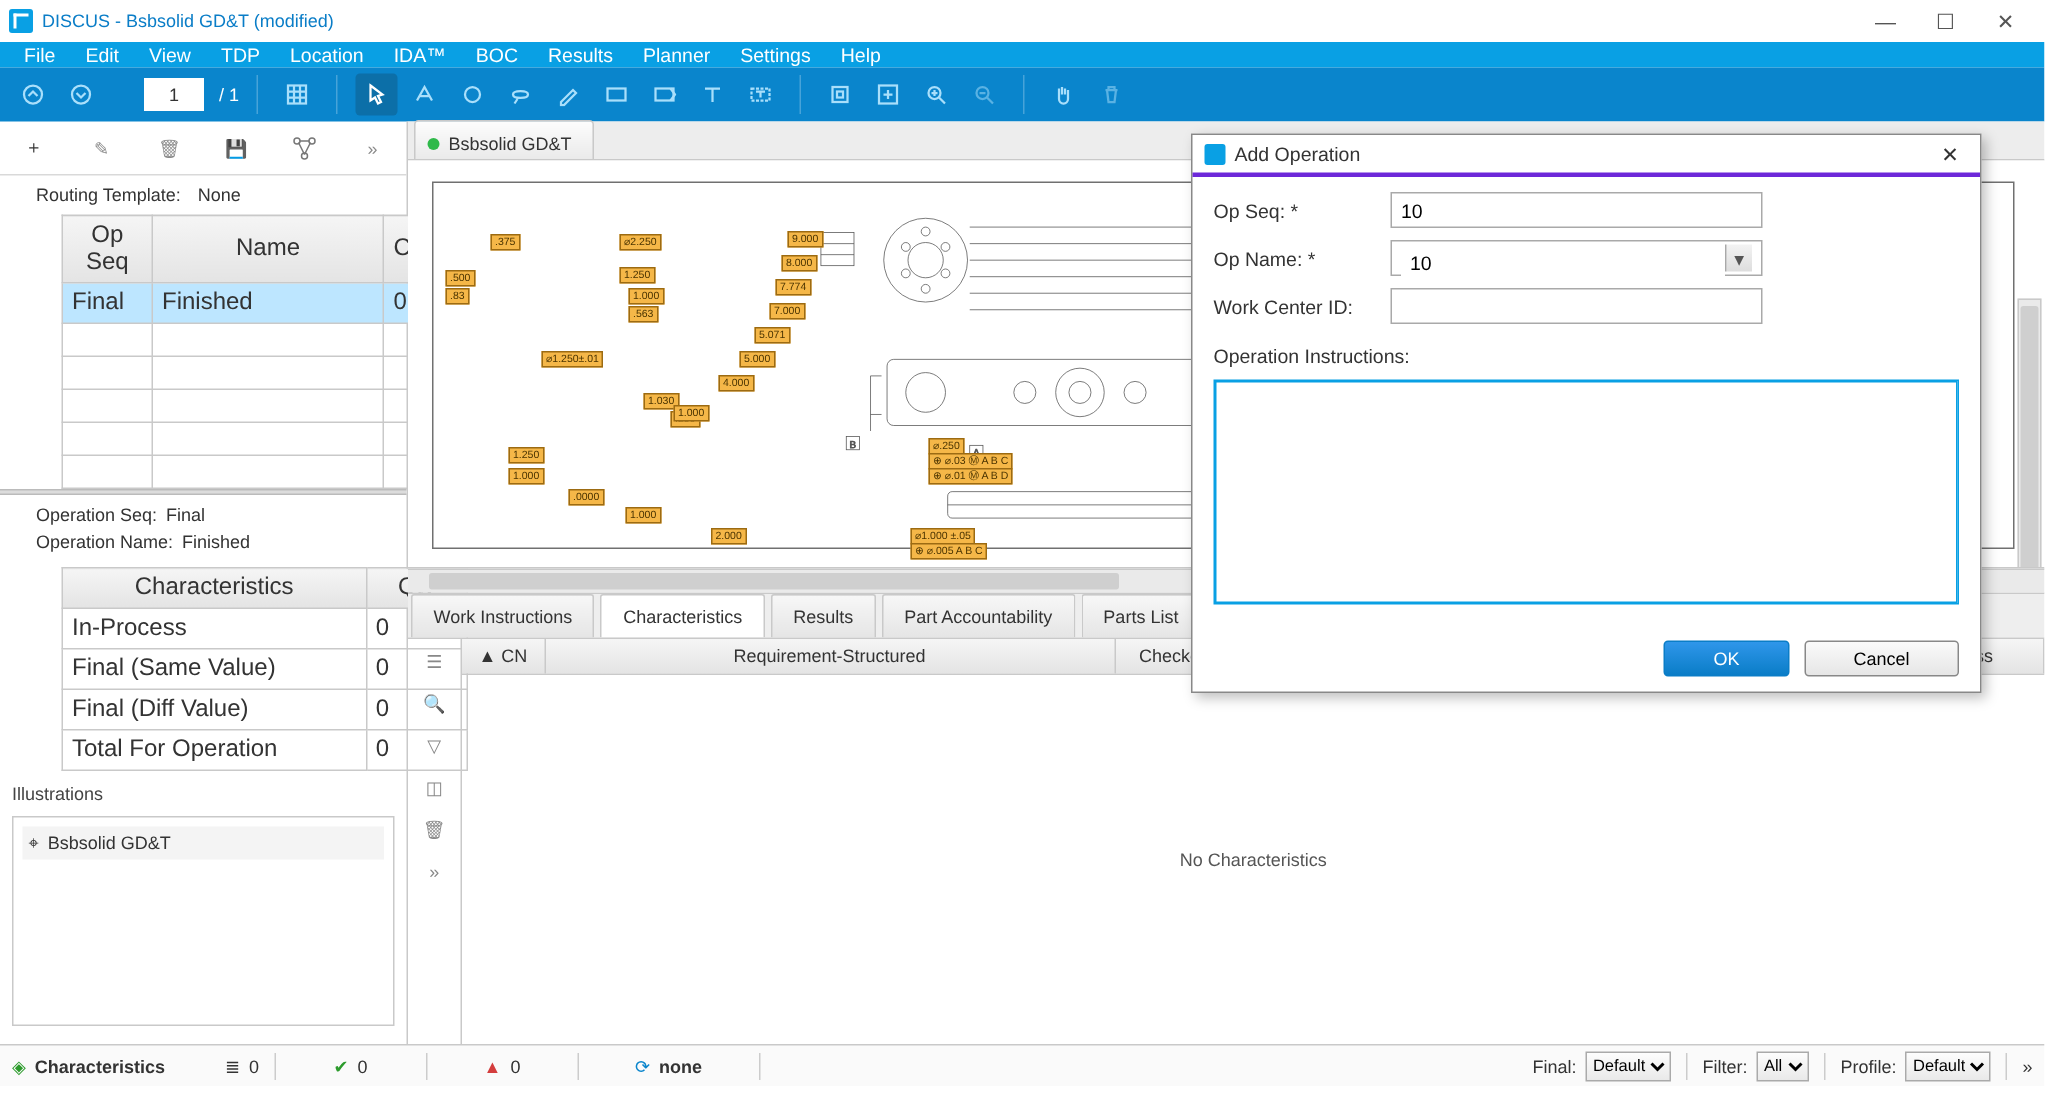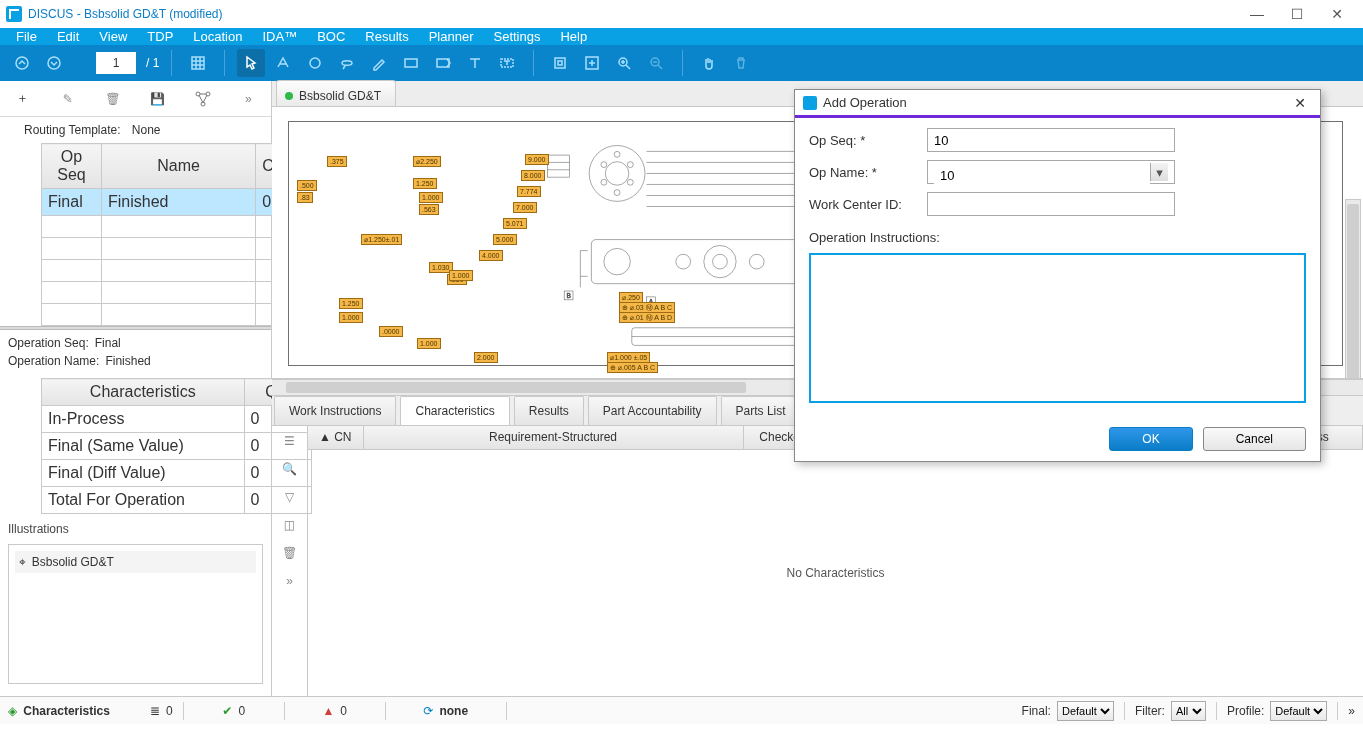--- a/index.html
+++ b/index.html
@@ -36,21 +36,21 @@
   .routing-tpl span.val { margin-left: 8px; }
 
   
   table.small { width: 100%; border-collapse: collapse; font-size: 16px; margin-left: 41px; }
   table.small th, table.small td { border: 1px solid #c9c9c9; padding: 4px 6px; text-align: left; height:22px; }
   table.small th { background: linear-gradient(#f5f5f5,#e4e4e4); font-weight: normal; text-align:center; color:#333; }
   tr.sel td { background: #bde6ff; }
 
   .panel-sep { height: 4px; background: #dcdcdc; border-top:1px solid #bbb; border-bottom:1px solid #bbb;}
 
-  .op-info { padding: 6px 8px; font-size: 12px; }
+  .op-info { padding: 6px 24px; font-size: 12px; }
   .op-info div { margin-bottom: 4px; }
   .op-info .val { margin-left: 6px; }
 
   .char-table th:nth-child(1){ width:75%; }
   .char-table td:nth-child(2){}
   
   .illus-head { padding: 8px 8px 4px; color:#444; }
   .illus-box { margin: 4px 8px 8px; border: 1px solid #c9c9c9; height: 140px; padding: 6px; }
   .illus-row { display:flex; align-items:center; gap:6px; background:#f4f4f4; padding:4px; }
 

